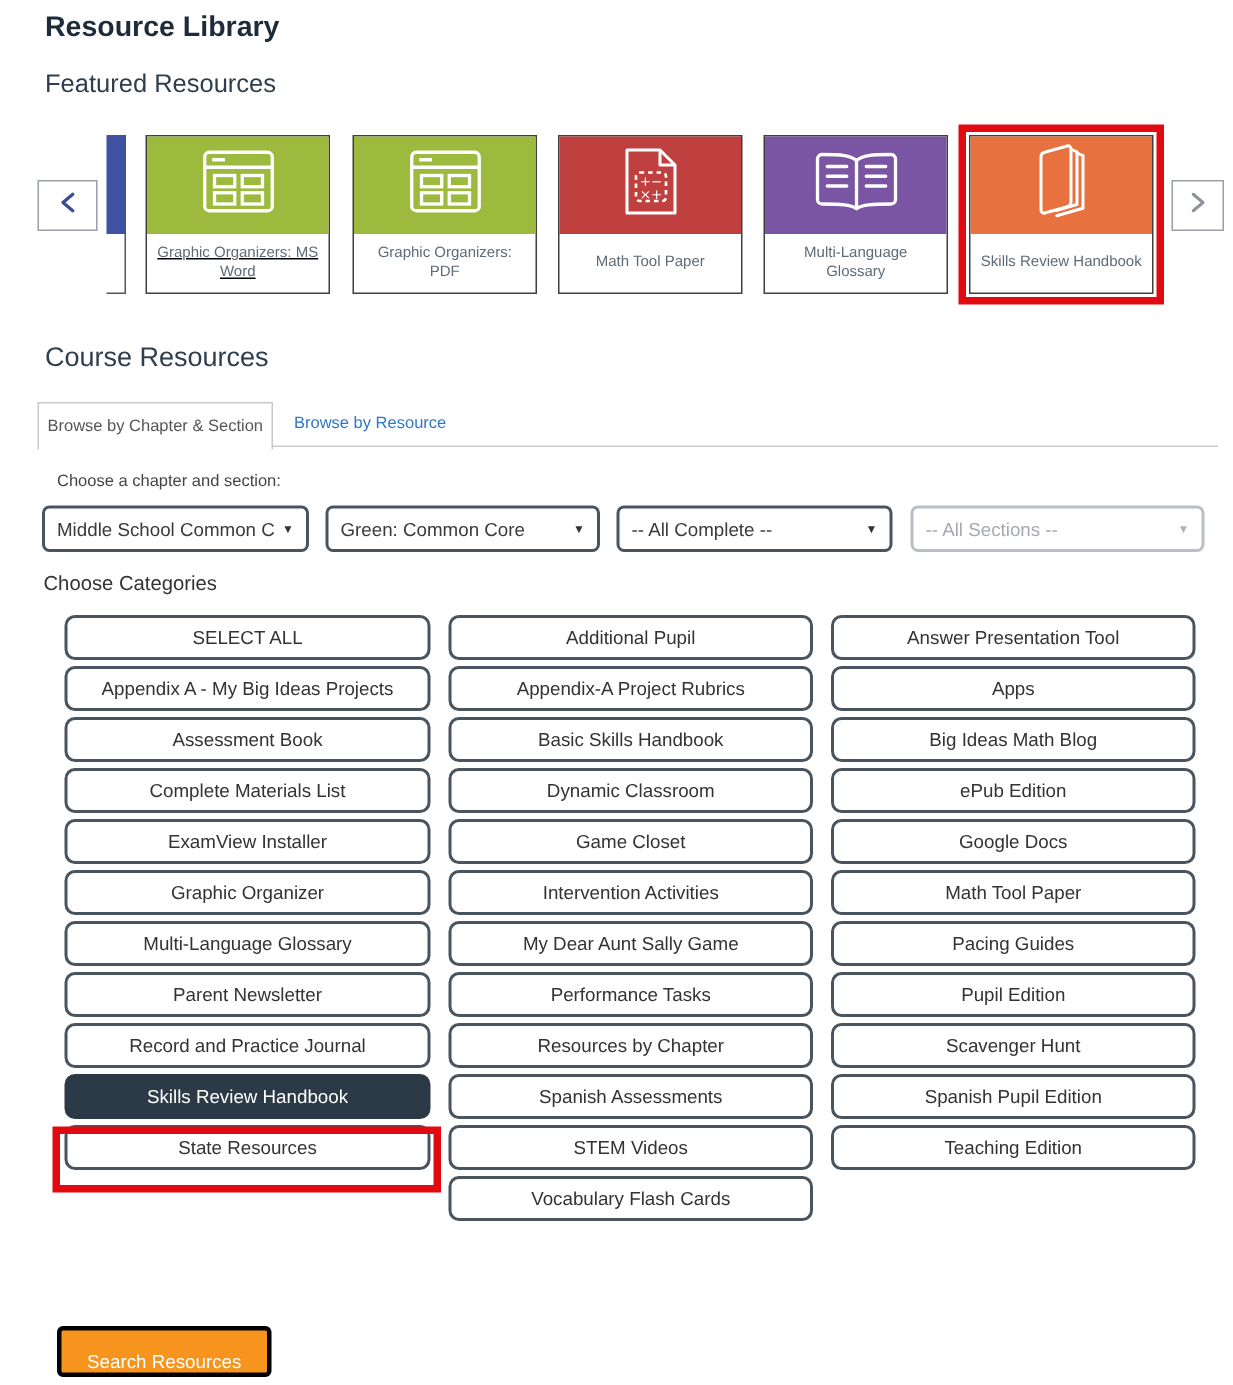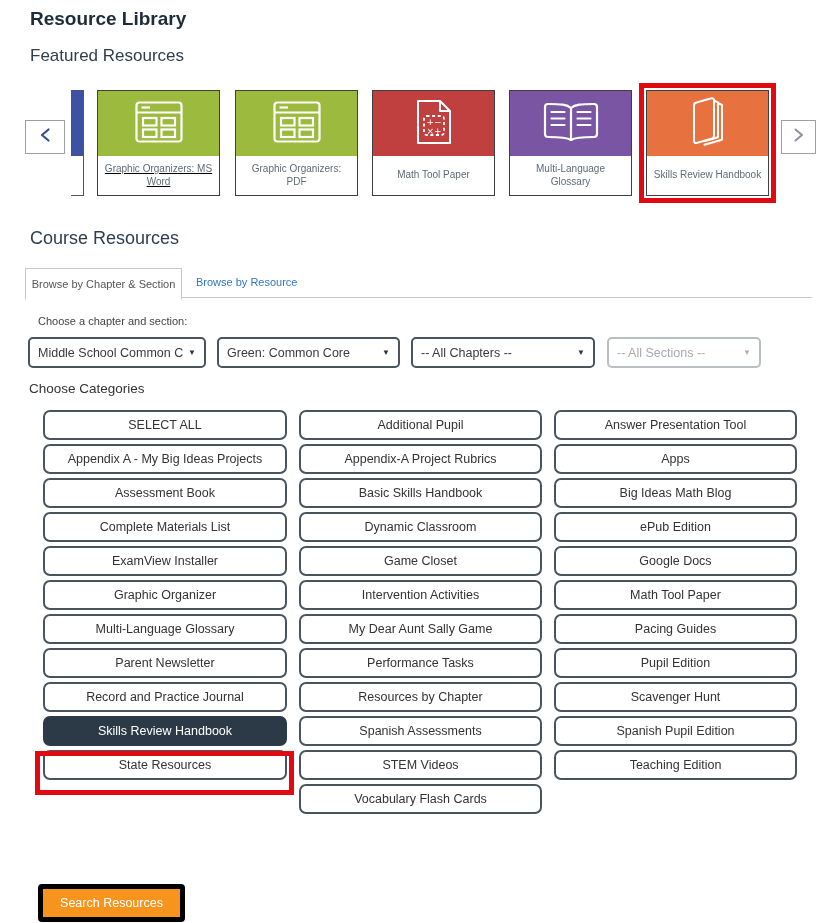--- a/index.html
+++ b/index.html
@@ -47,22 +47,22 @@
 
   
   .cat-col{display:flex;flex-direction:column;gap:4px;width:244px;}
   .cat-btn{height:30px;box-sizing:border-box;border:2px solid #49545e;border-radius:7px;
       background:#fff;font-size:12.5px;color:#333;display:flex;align-items:center;
       justify-content:center;cursor:pointer;font-family:"Liberation Sans",sans-serif;}
   .cat-btn.selected{background:#2c3947;border-color:#2c3947;color:#fff;}
 
   
   .search-btn{left:38px;top:884px;width:137px;height:28px;background:#f6941e;
-      border:5px solid #000000;border-radius:4px;color:#fff;font-size:12.5px;
-      display:flex;align-items:center;justify-content:center;cursor:pointer;}
+      border:3px solid #000000;border-radius:4px;color:#fff;font-size:12.5px;
+      display:flex;align-items:flex-end;justify-content:center;cursor:pointer;}
 </style>
 </head>
 <body>
 
 <div class="page">
 
   <div class="abs h1">Resource Library</div>
   <div class="abs h2" style="left:30px;top:46px;">Featured Resources</div>
 
   <div class="abs nav-btn" style="left:25px;top:120px;">
@@ -188,24 +188,24 @@
 
   <div class="abs dd" style="left:28px;width:178px;">
     <span>Middle School Common C</span>
     <span class="caret">▼</span>
   </div>
   <div class="abs dd" style="left:217px;width:183px;">
     <span>Green: Common Core</span>
     <span class="caret">▼</span>
   </div>
   <div class="abs dd" style="left:411px;width:184px;">
-    <span>-- All Chapters --</span>
-    <span class="caret">▼</span>
-  </div>
-  <div class="abs dd disabled" style="left:607px;width:154px;">
+    <span>-- All Complete --</span>
+    <span class="caret">▼</span>
+  </div>
+  <div class="abs dd disabled" style="left:607px;width:196px;">
     <span>-- All Sections --</span>
     <span class="caret">▼</span>
   </div>
 
   <div class="abs" style="left:29px;top:381px;font-size:13.5px;color:#333;">Choose Categories</div>
 
   <div class="abs cat-col" style="left:43px;top:410px;">
     <div class="cat-btn">SELECT ALL</div>
     <div class="cat-btn">Appendix A - My Big Ideas Projects</div>
     <div class="cat-btn">Assessment Book</div>

